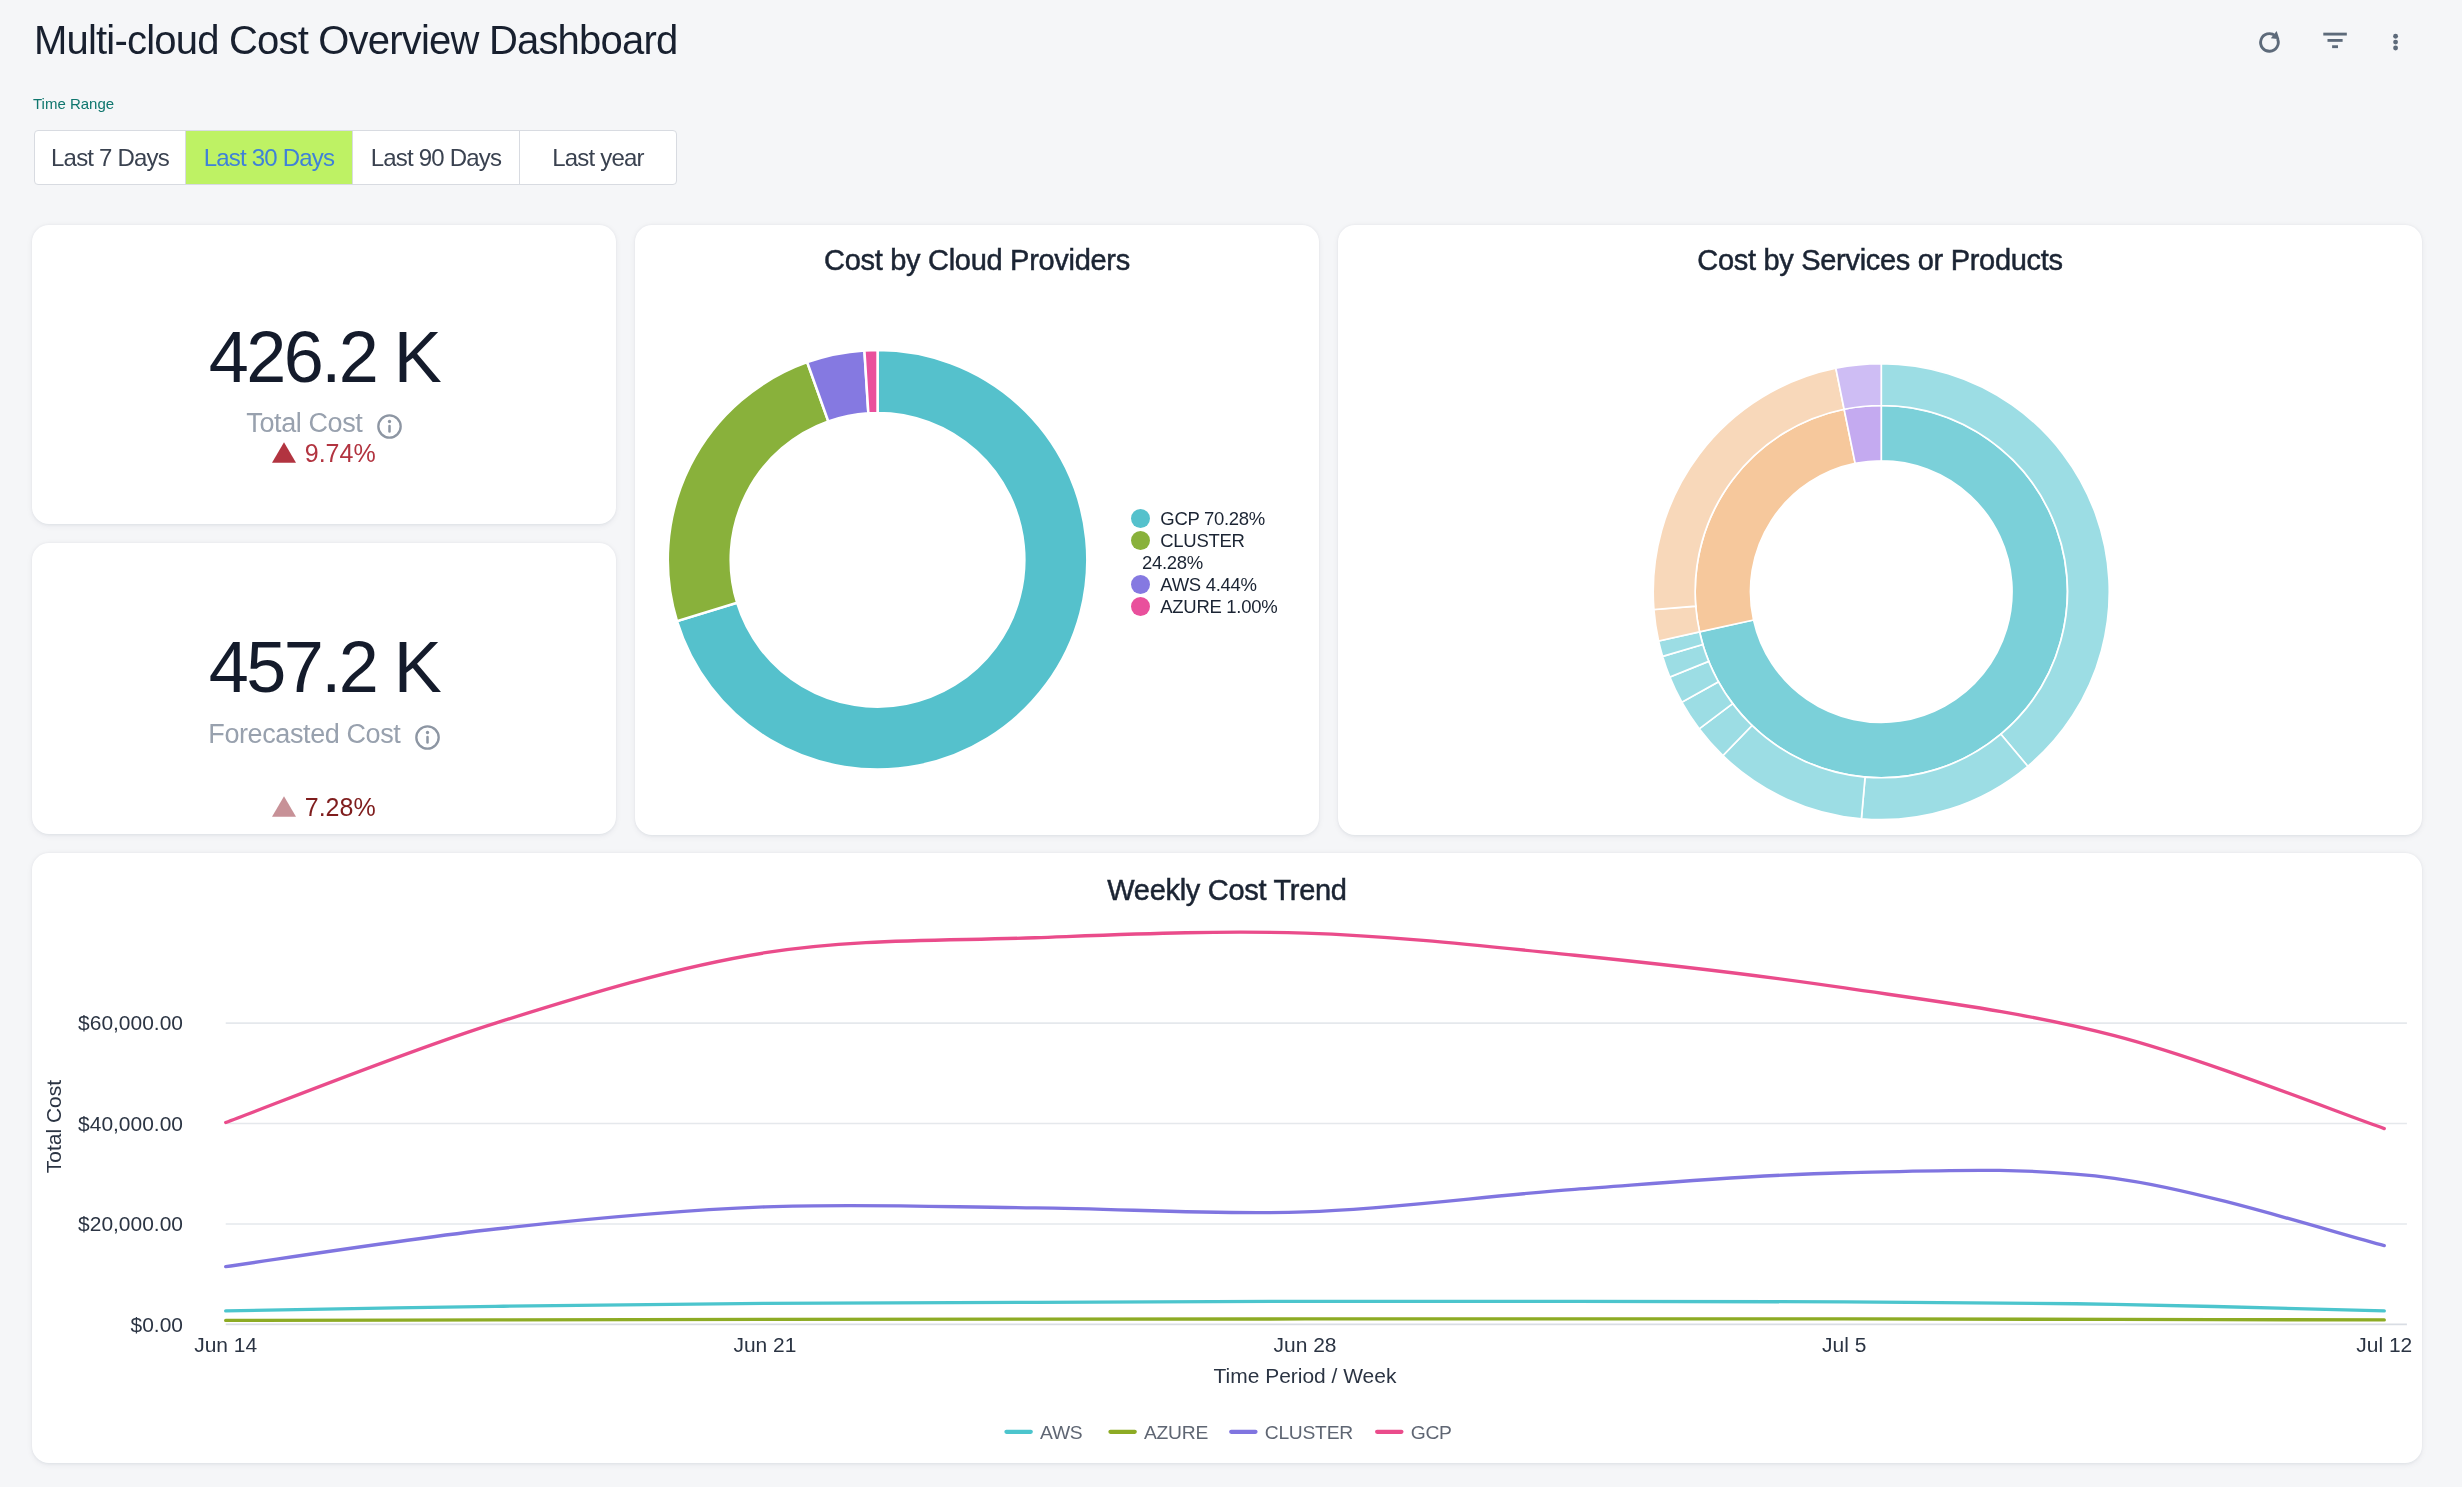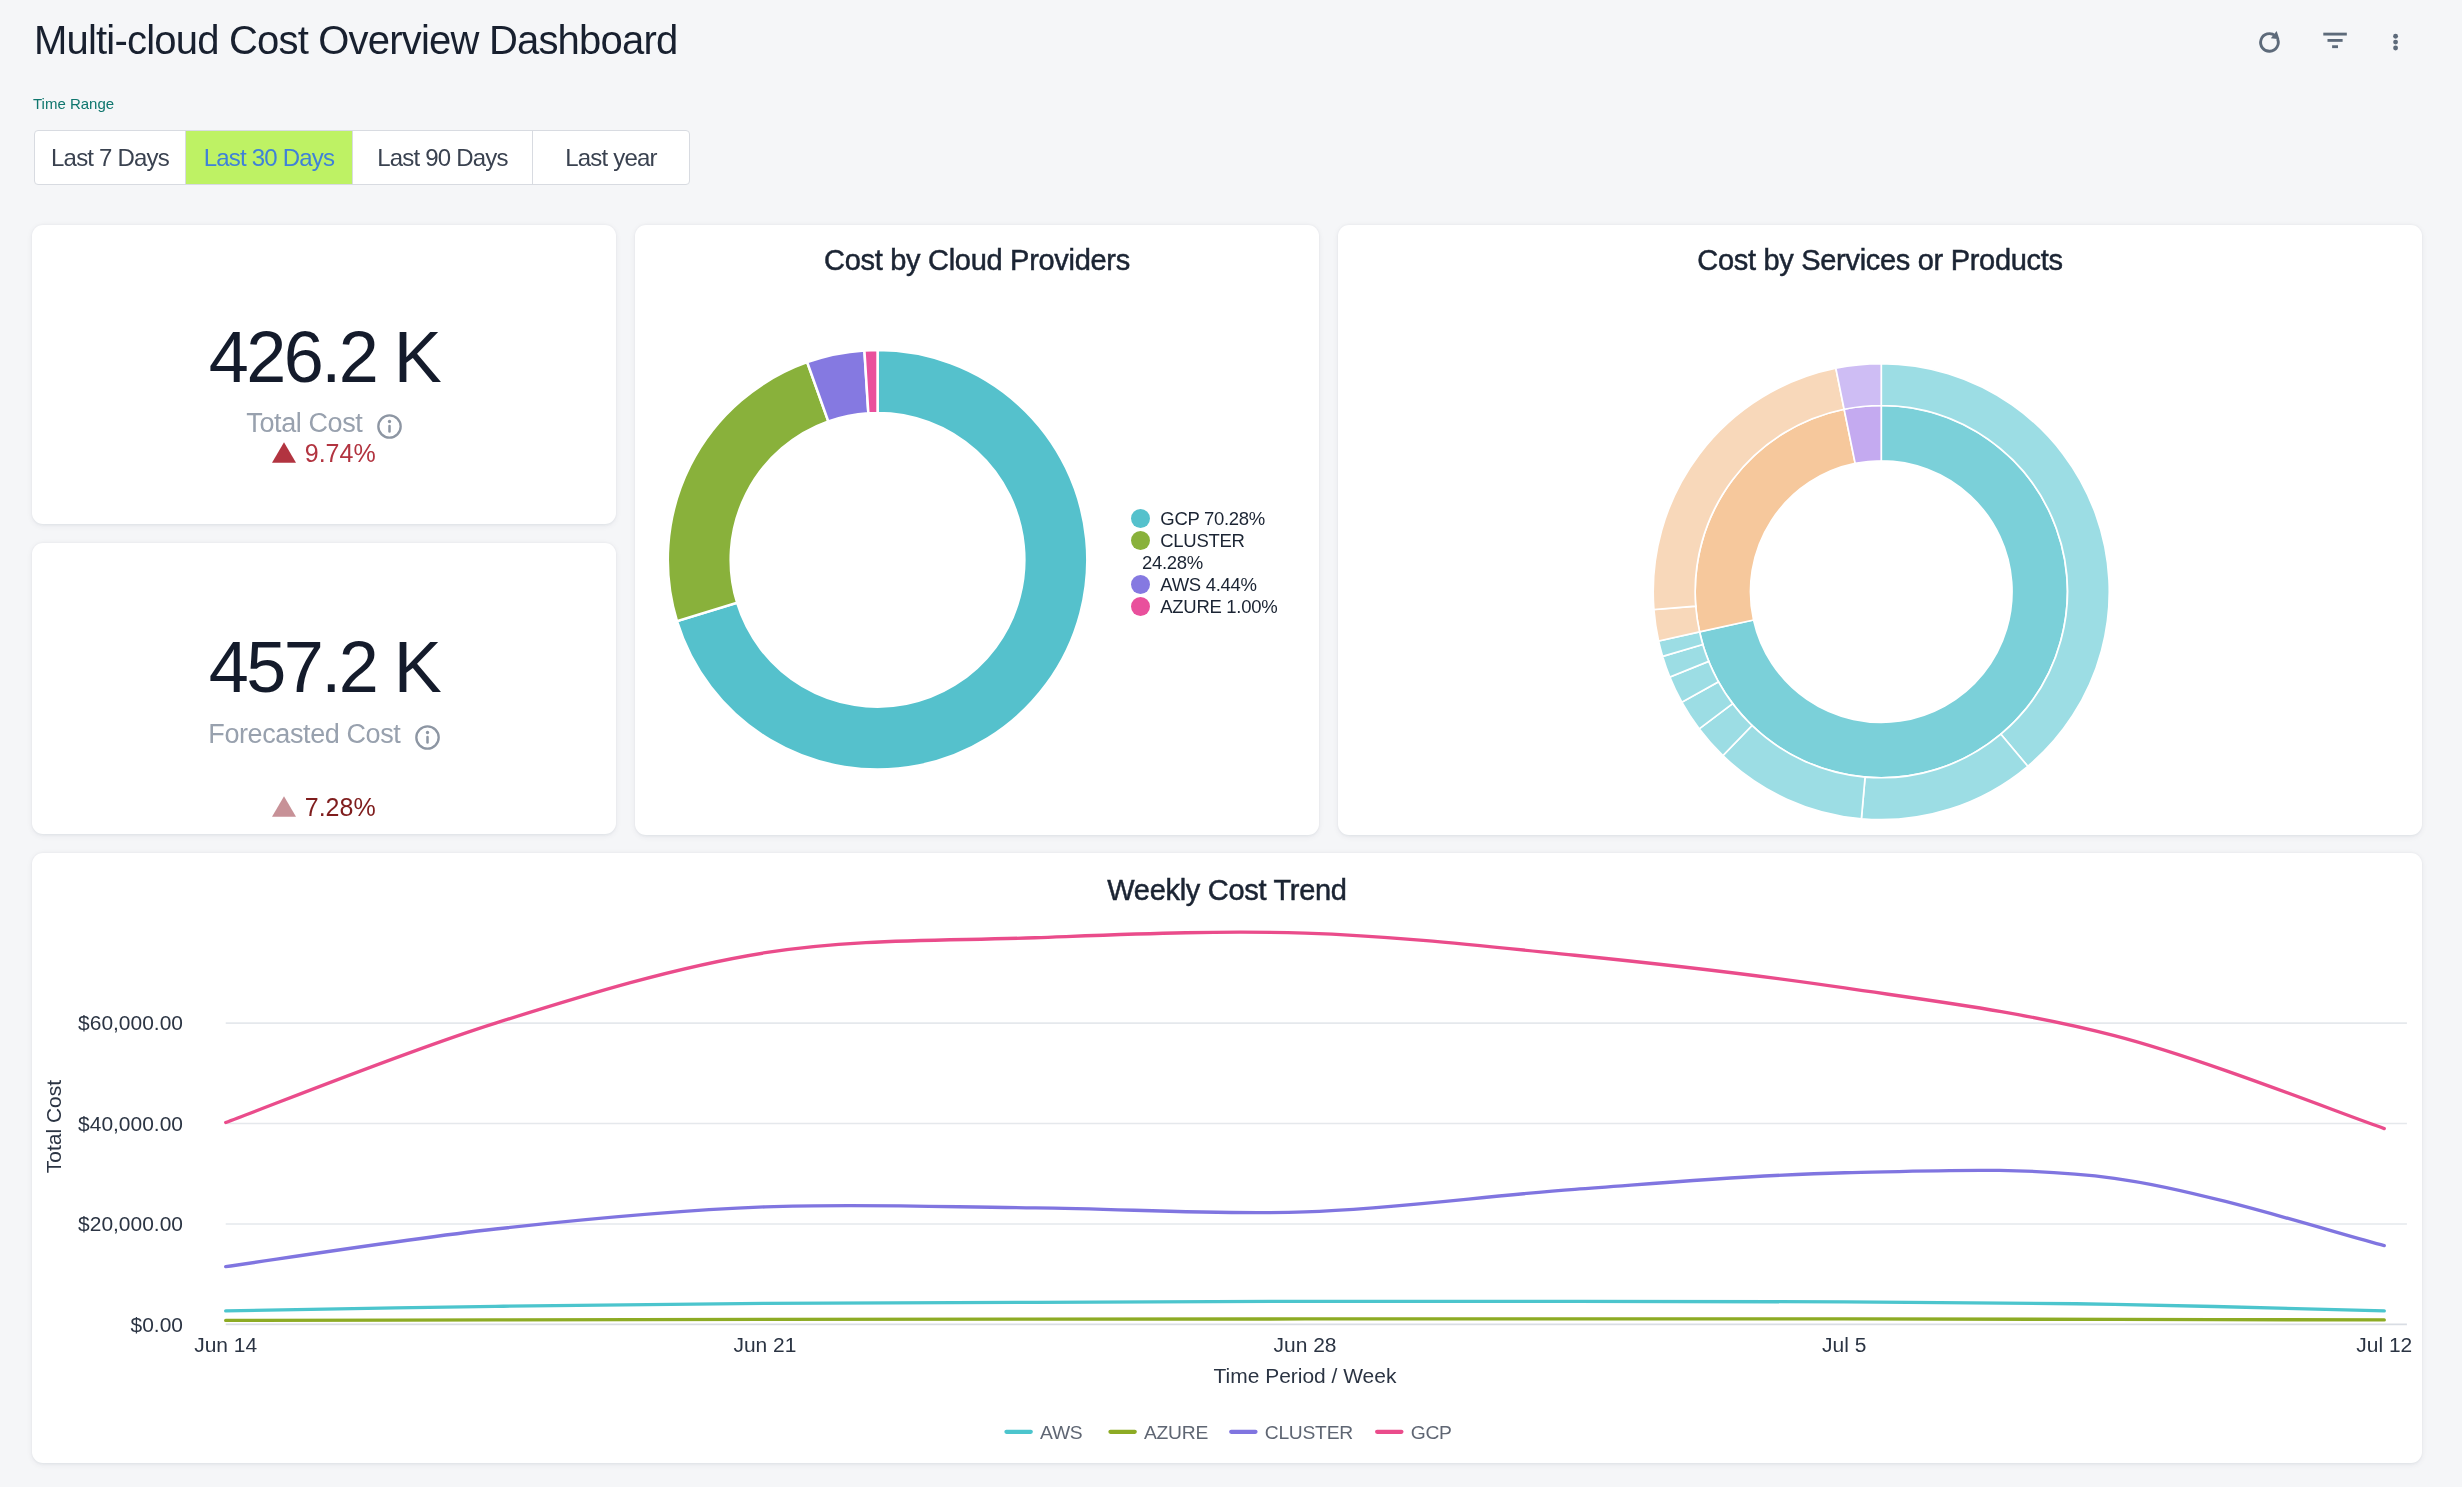--- a/index.html
+++ b/index.html
@@ -1,16 +1,16 @@
 <!DOCTYPE html>
 <html style="font-size:13.4px"><head><meta charset="utf-8"><style>
 *{margin:0;padding:0;box-sizing:border-box}
 html,body{width:2462px;height:1488px;background:#f5f6f8;font-family:"Liberation Sans",sans-serif;overflow:hidden}
 .abs{position:absolute}
-.card{position:absolute;background:#fff;border-radius:11px;box-shadow:0 1.7px 6.7px rgba(20,30,60,.06),0 0.8px 2.5px rgba(20,30,60,.05)}
+.card{position:absolute;background:#fff;border-radius:17px;box-shadow:0 1.7px 6.7px rgba(20,30,60,.06),0 0.8px 2.5px rgba(20,30,60,.05)}
 .ctitle{position:absolute;width:100%;text-align:center;font-size:29px;font-weight:400;letter-spacing:-0.3px;color:#1b2433;line-height:29px;-webkit-text-stroke:0.5px #1b2433}
 .num{position:absolute;width:100%;text-align:center;font-size:72px;letter-spacing:-2.5px;color:#141b2b;line-height:72px}
 .lbl{position:absolute;width:100%;text-align:center;font-size:27px;color:#98a1ae;line-height:27px;letter-spacing:-0.4px}
 .lbl svg{vertical-align:-6.7px;margin-left:14.3px}
 .chg{position:absolute;width:100%;text-align:center;font-size:25px;line-height:25px}
 .chg svg{vertical-align:-0.8px;margin-right:8.4px}
 </style></head>
 <body>
 
 <div class="abs" style="left:34px;top:20px;font-size:40px;letter-spacing:-0.8px;color:#18202f;line-height:40px">Multi-cloud Cost Overview Dashboard</div>
@@ -28,21 +28,21 @@
     <circle cx="172" cy="14.5" r="2.9"></circle>
     <circle cx="172" cy="21.5" r="2.9"></circle>
     <circle cx="172" cy="28.5" r="2.9"></circle>
   </g>
 </svg>
 <div class="abs" style="left:33px;top:94px;font-size:15px;color:#0f766e;line-height:20px">Time Range</div>
 
 <div class="abs" style="left:34px;top:130px;height:55px;display:flex;background:#fff;border:1.7px solid #d8dbe1;border-radius:4px;overflow:hidden">
   <div style="width:151px;border-right:1.7px solid #d8dbe1;display:flex;align-items:center;justify-content:center;font-size:24px;letter-spacing:-0.8px;color:#3a4250">Last 7 Days</div>
   <div style="width:167px;border-right:1.7px solid #d8dbe1;display:flex;align-items:center;justify-content:center;font-size:24px;letter-spacing:-0.8px;color:#3f81d8;background:#bef264">Last 30 Days</div>
-  <div style="width:180px;border-right:1.7px solid #d8dbe1;display:flex;align-items:center;justify-content:center;font-size:24px;letter-spacing:-0.8px;color:#3a4250">Last 90 Days</div>
+  <div style="width:167px;border-right:1.7px solid #d8dbe1;display:flex;align-items:center;justify-content:center;font-size:24px;letter-spacing:-0.8px;color:#3a4250">Last 90 Days</div>
   <div style="width:156px;display:flex;align-items:center;justify-content:center;font-size:24px;letter-spacing:-0.8px;color:#3a4250">Last year</div>
 </div>
 
 <div class="card" style="left:32px;top:225px;width:584px;height:299px">
   <div class="num" style="top:96px">426.2 K</div>
   <div class="lbl" style="top:185px">Total Cost<svg width="25" height="25" viewBox="0 0 30 30" fill="none">
         <circle cx="15" cy="15" r="13.4" stroke="#8d96a3" stroke-width="2.8"></circle>
         <circle cx="15" cy="9" r="2" fill="#8d96a3"></circle>
         <rect x="13.5" y="12.8" width="3" height="9.6" rx="1.5" fill="#8d96a3"></rect>
       </svg></div>

